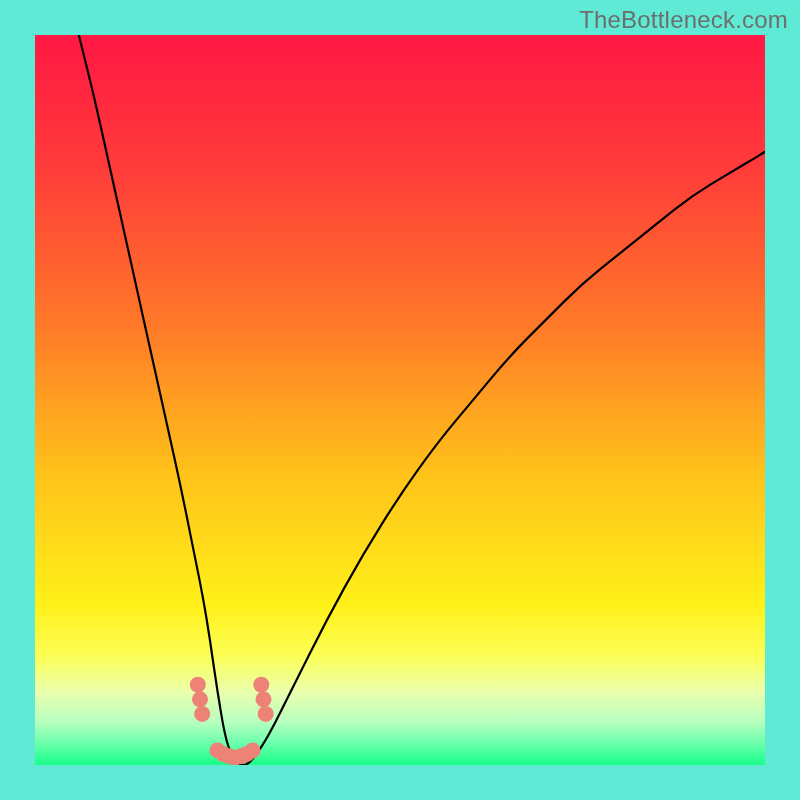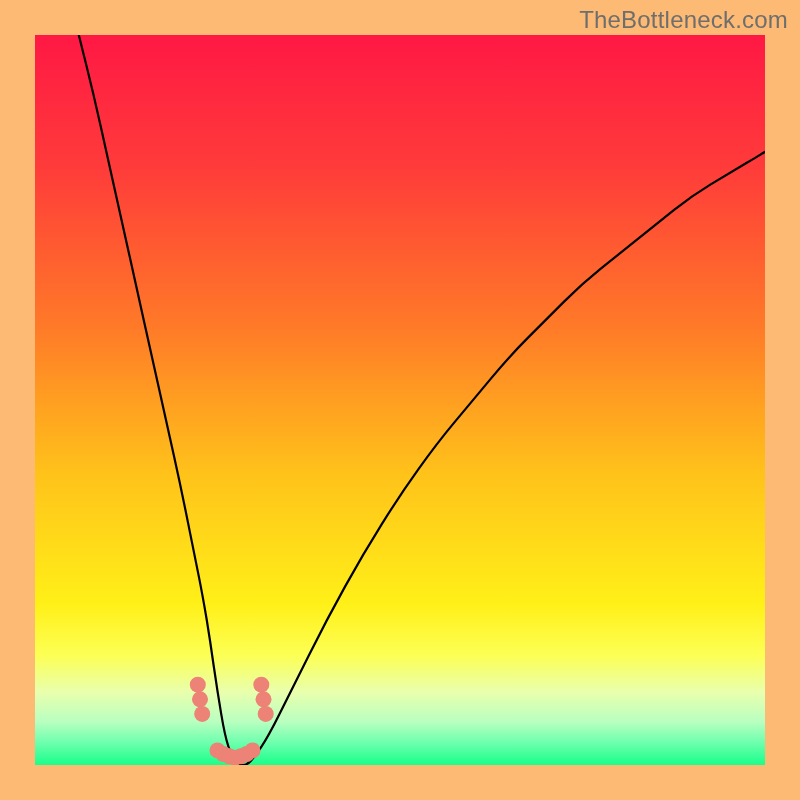--- a/index.html
+++ b/index.html
@@ -10,21 +10,21 @@
     background: #000;
     overflow: hidden;
     font-family: Arial, Helvetica, sans-serif;
   }
   .frame {
     position: absolute;
     left: 0;
     top: 0;
     width: 800px;
     height: 800px;
-    background: #fdba74;
+    background: #5eead4;
   }
   .plot {
     position: absolute;
     left: 35px;
     top: 35px;
     width: 730px;
     height: 730px;
     
   }
   .watermark {

